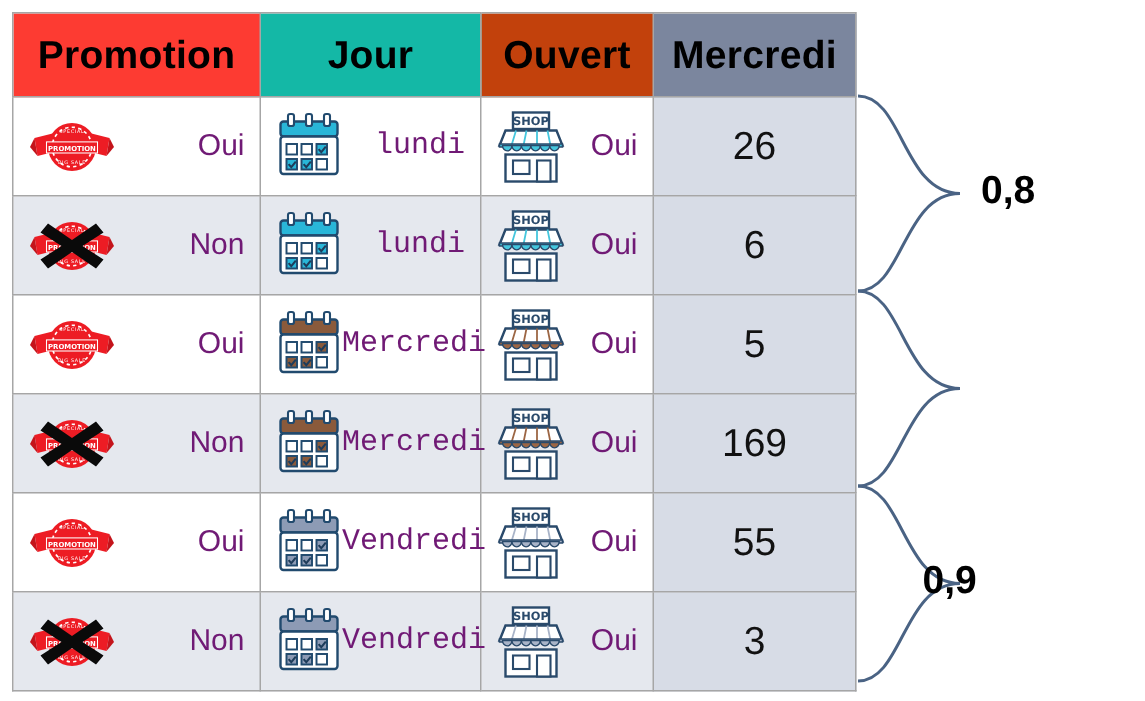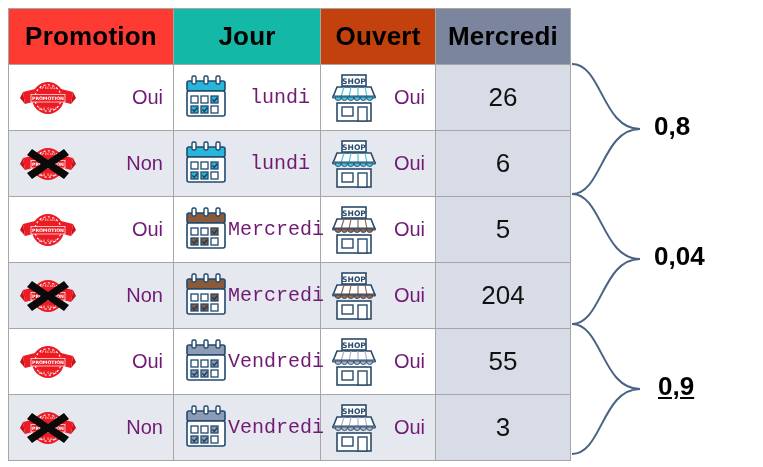--- a/index.html
+++ b/index.html
@@ -380,21 +380,21 @@
                   <path d="M35.5 24 a3.15 3.6 0 0 0 6.3 0 Z" fill="#9c6644" stroke="#2a4a6b" stroke-width="0.9"></path>
                   <rect x="6" y="30" width="34" height="18" fill="#ffffff" stroke="#2a4a6b" stroke-width="1.6"></rect>
                   <rect x="11" y="34" width="11" height="9" fill="#ffffff" stroke="#2a4a6b" stroke-width="1.4"></rect>
                   <rect x="27" y="34" width="9" height="14" fill="#ffffff" stroke="#2a4a6b" stroke-width="1.4"></rect>
                 </svg>
               </span>
               <span class="lbl">Oui</span>
             </div>
           </td>
           <td class="eff-cell">
-            <div class="eff-inner">204</div>
+            <div class="eff-inner">169</div>
           </td>
         </tr>
         <tr class="odd">
           <td>
             <div class="cell promo">
               <span class="icon-wrap">
                 <svg width="58" height="46" viewBox="0 0 58 46">
                   <g>
                     <path d="M4 17 L16 14 L18 26 L6 29 Z" fill="#ed1c24"></path>
                     <path d="M54 17 L42 14 L40 26 L52 29 Z" fill="#ed1c24"></path>
@@ -542,16 +542,15 @@
       </tbody>
   </table>
 
   <svg class="brace-layer" id="braces" viewBox="0 0 763 467">
       <path d="M572 64 C602 64, 602 129, 640 129 C602 129, 602 194, 572 194" fill="none" stroke="#4a6384" stroke-width="2"></path>
       <path d="M572 194 C602 194, 602 259, 640 259 C602 259, 602 324, 572 324" fill="none" stroke="#4a6384" stroke-width="2"></path>
       <path d="M572 324 C602 324, 602 389, 640 389 C602 389, 602 454, 572 454" fill="none" stroke="#4a6384" stroke-width="2"></path>
     </svg>
 
   <div class="brace-label" id="lbl0" style="left: 654px; top: 111px;">0,8</div>
-  <div class="brace-label" id="lbl1" style="left: 654px; top: 241px;">0,04</div>
-  <div class="brace-label" id="lbl2" style="left: 658px; top: 371px; text-decoration: underline;">0,9</div>
+  <div class="brace-label" id="lbl2" style="left: 615px; top: 371px;">0,9</div>
 
 </div>
 
 </body></html>

